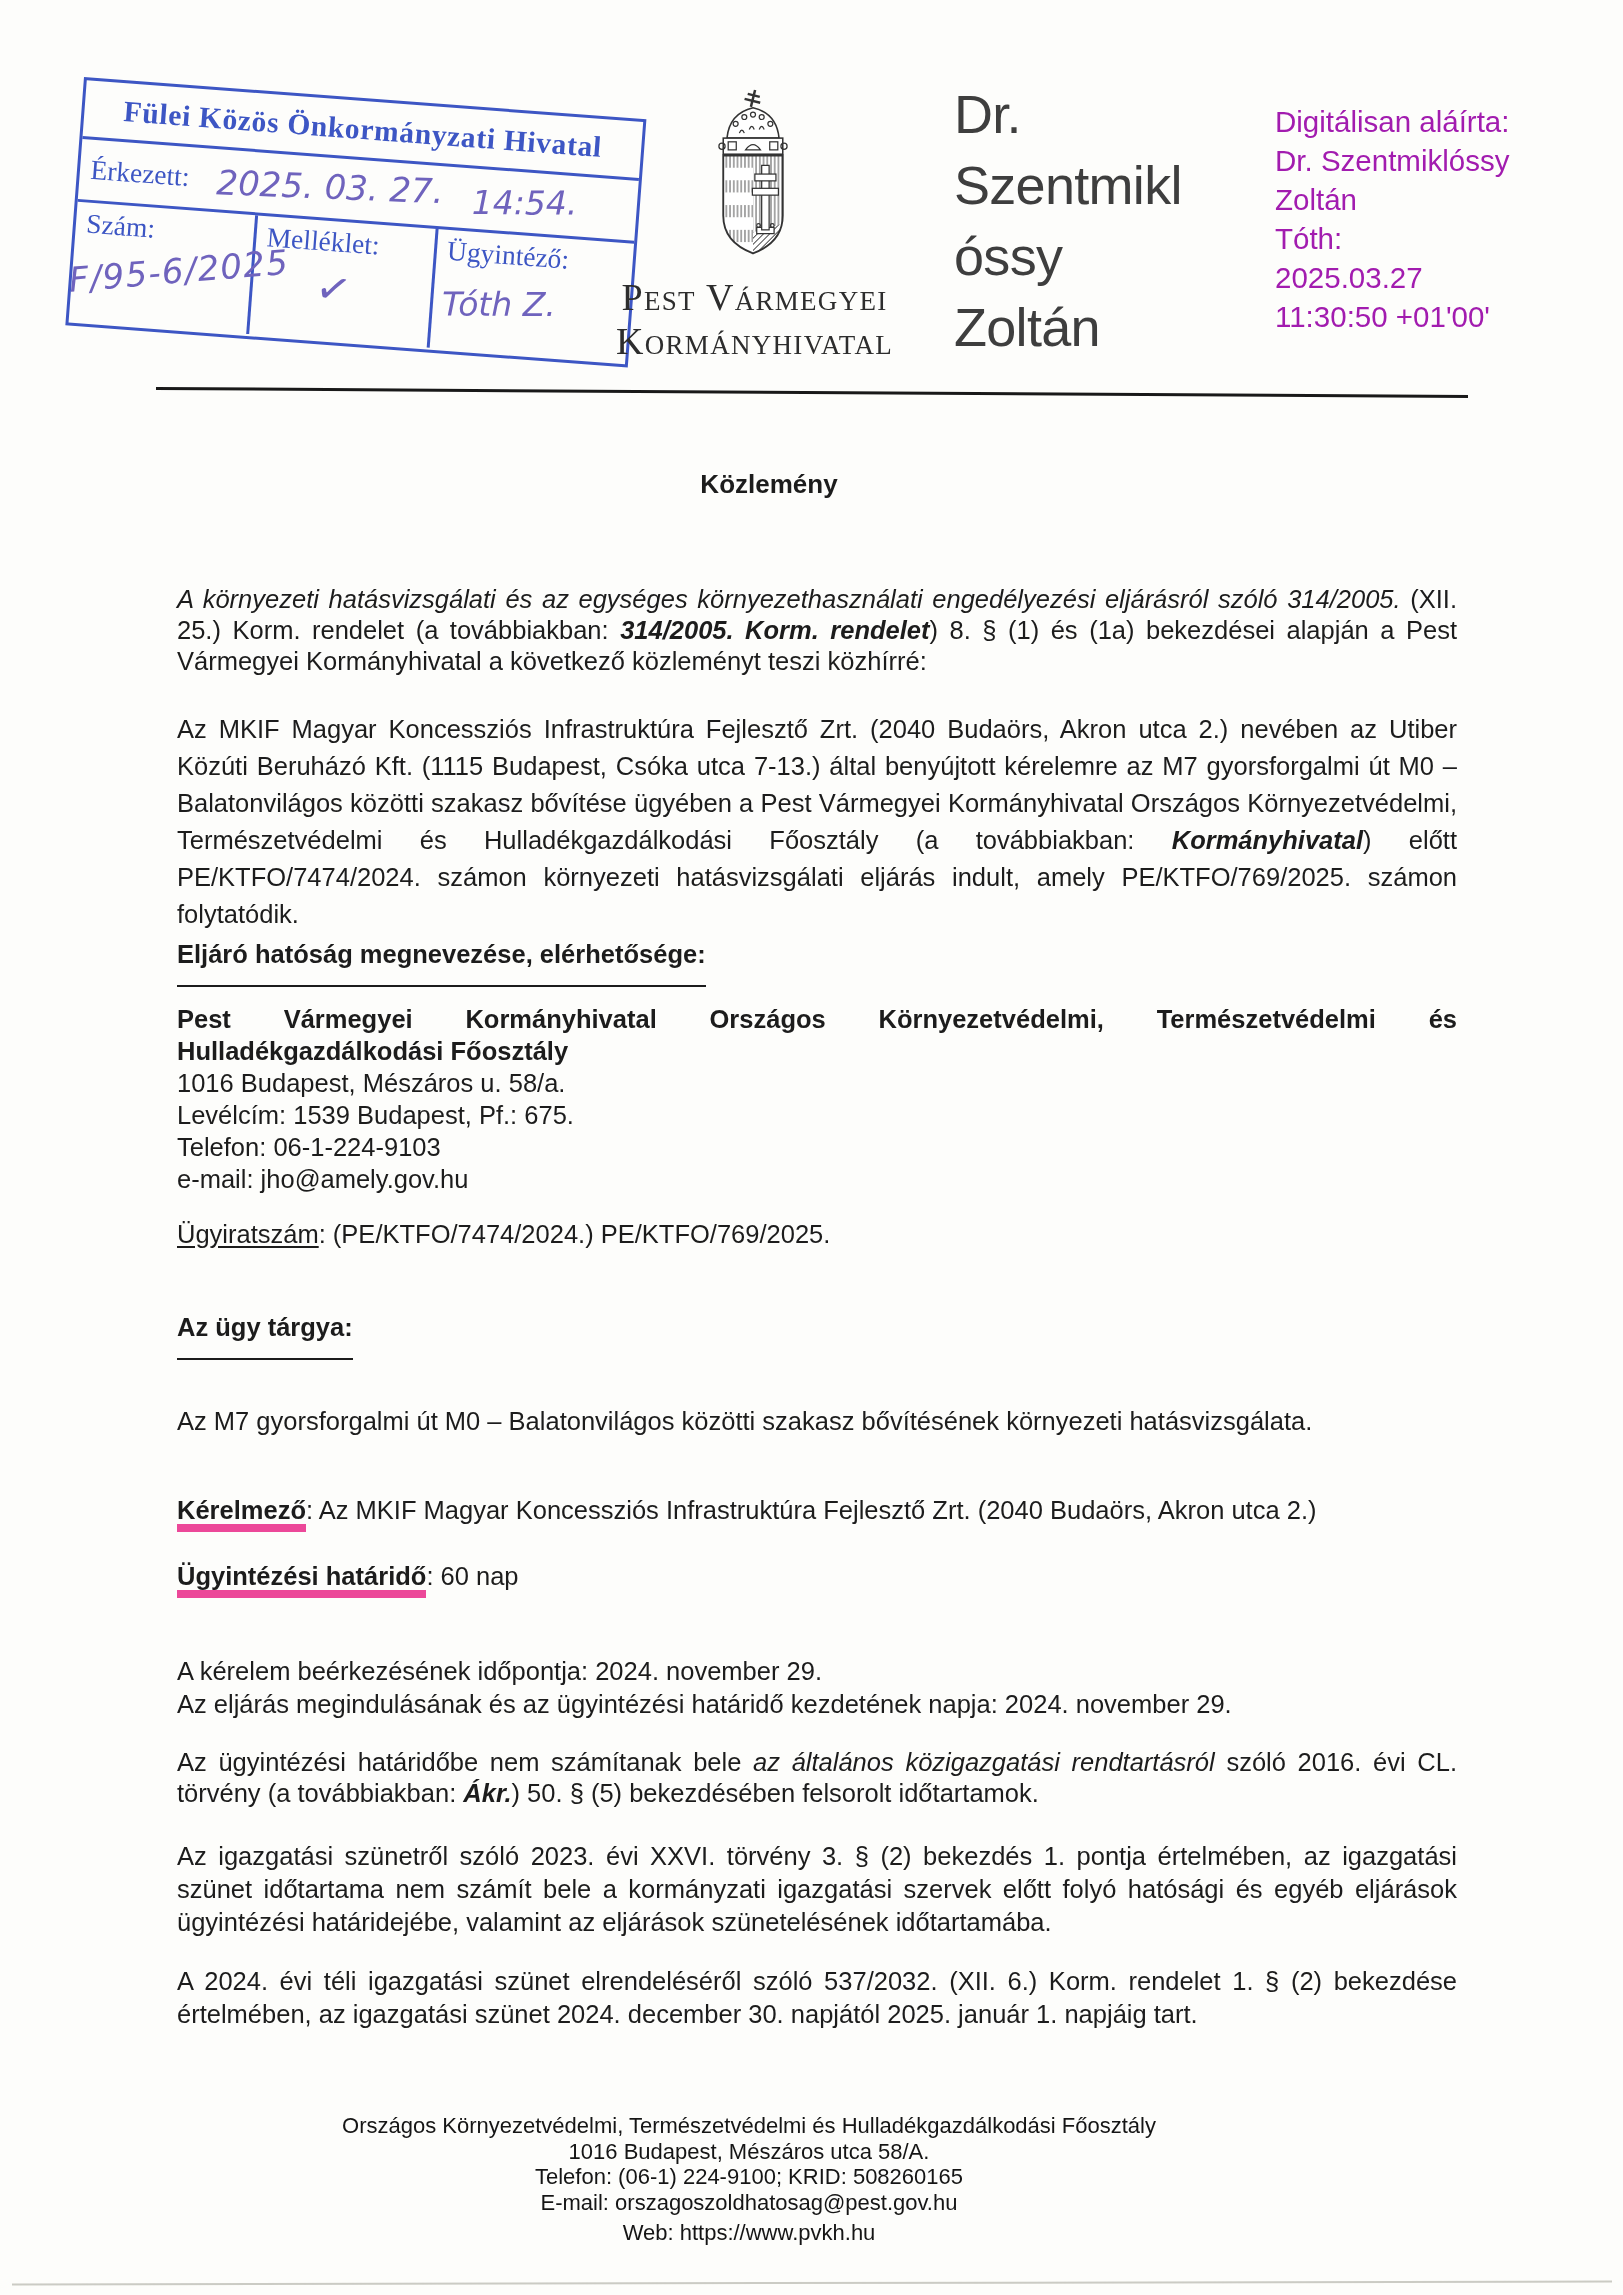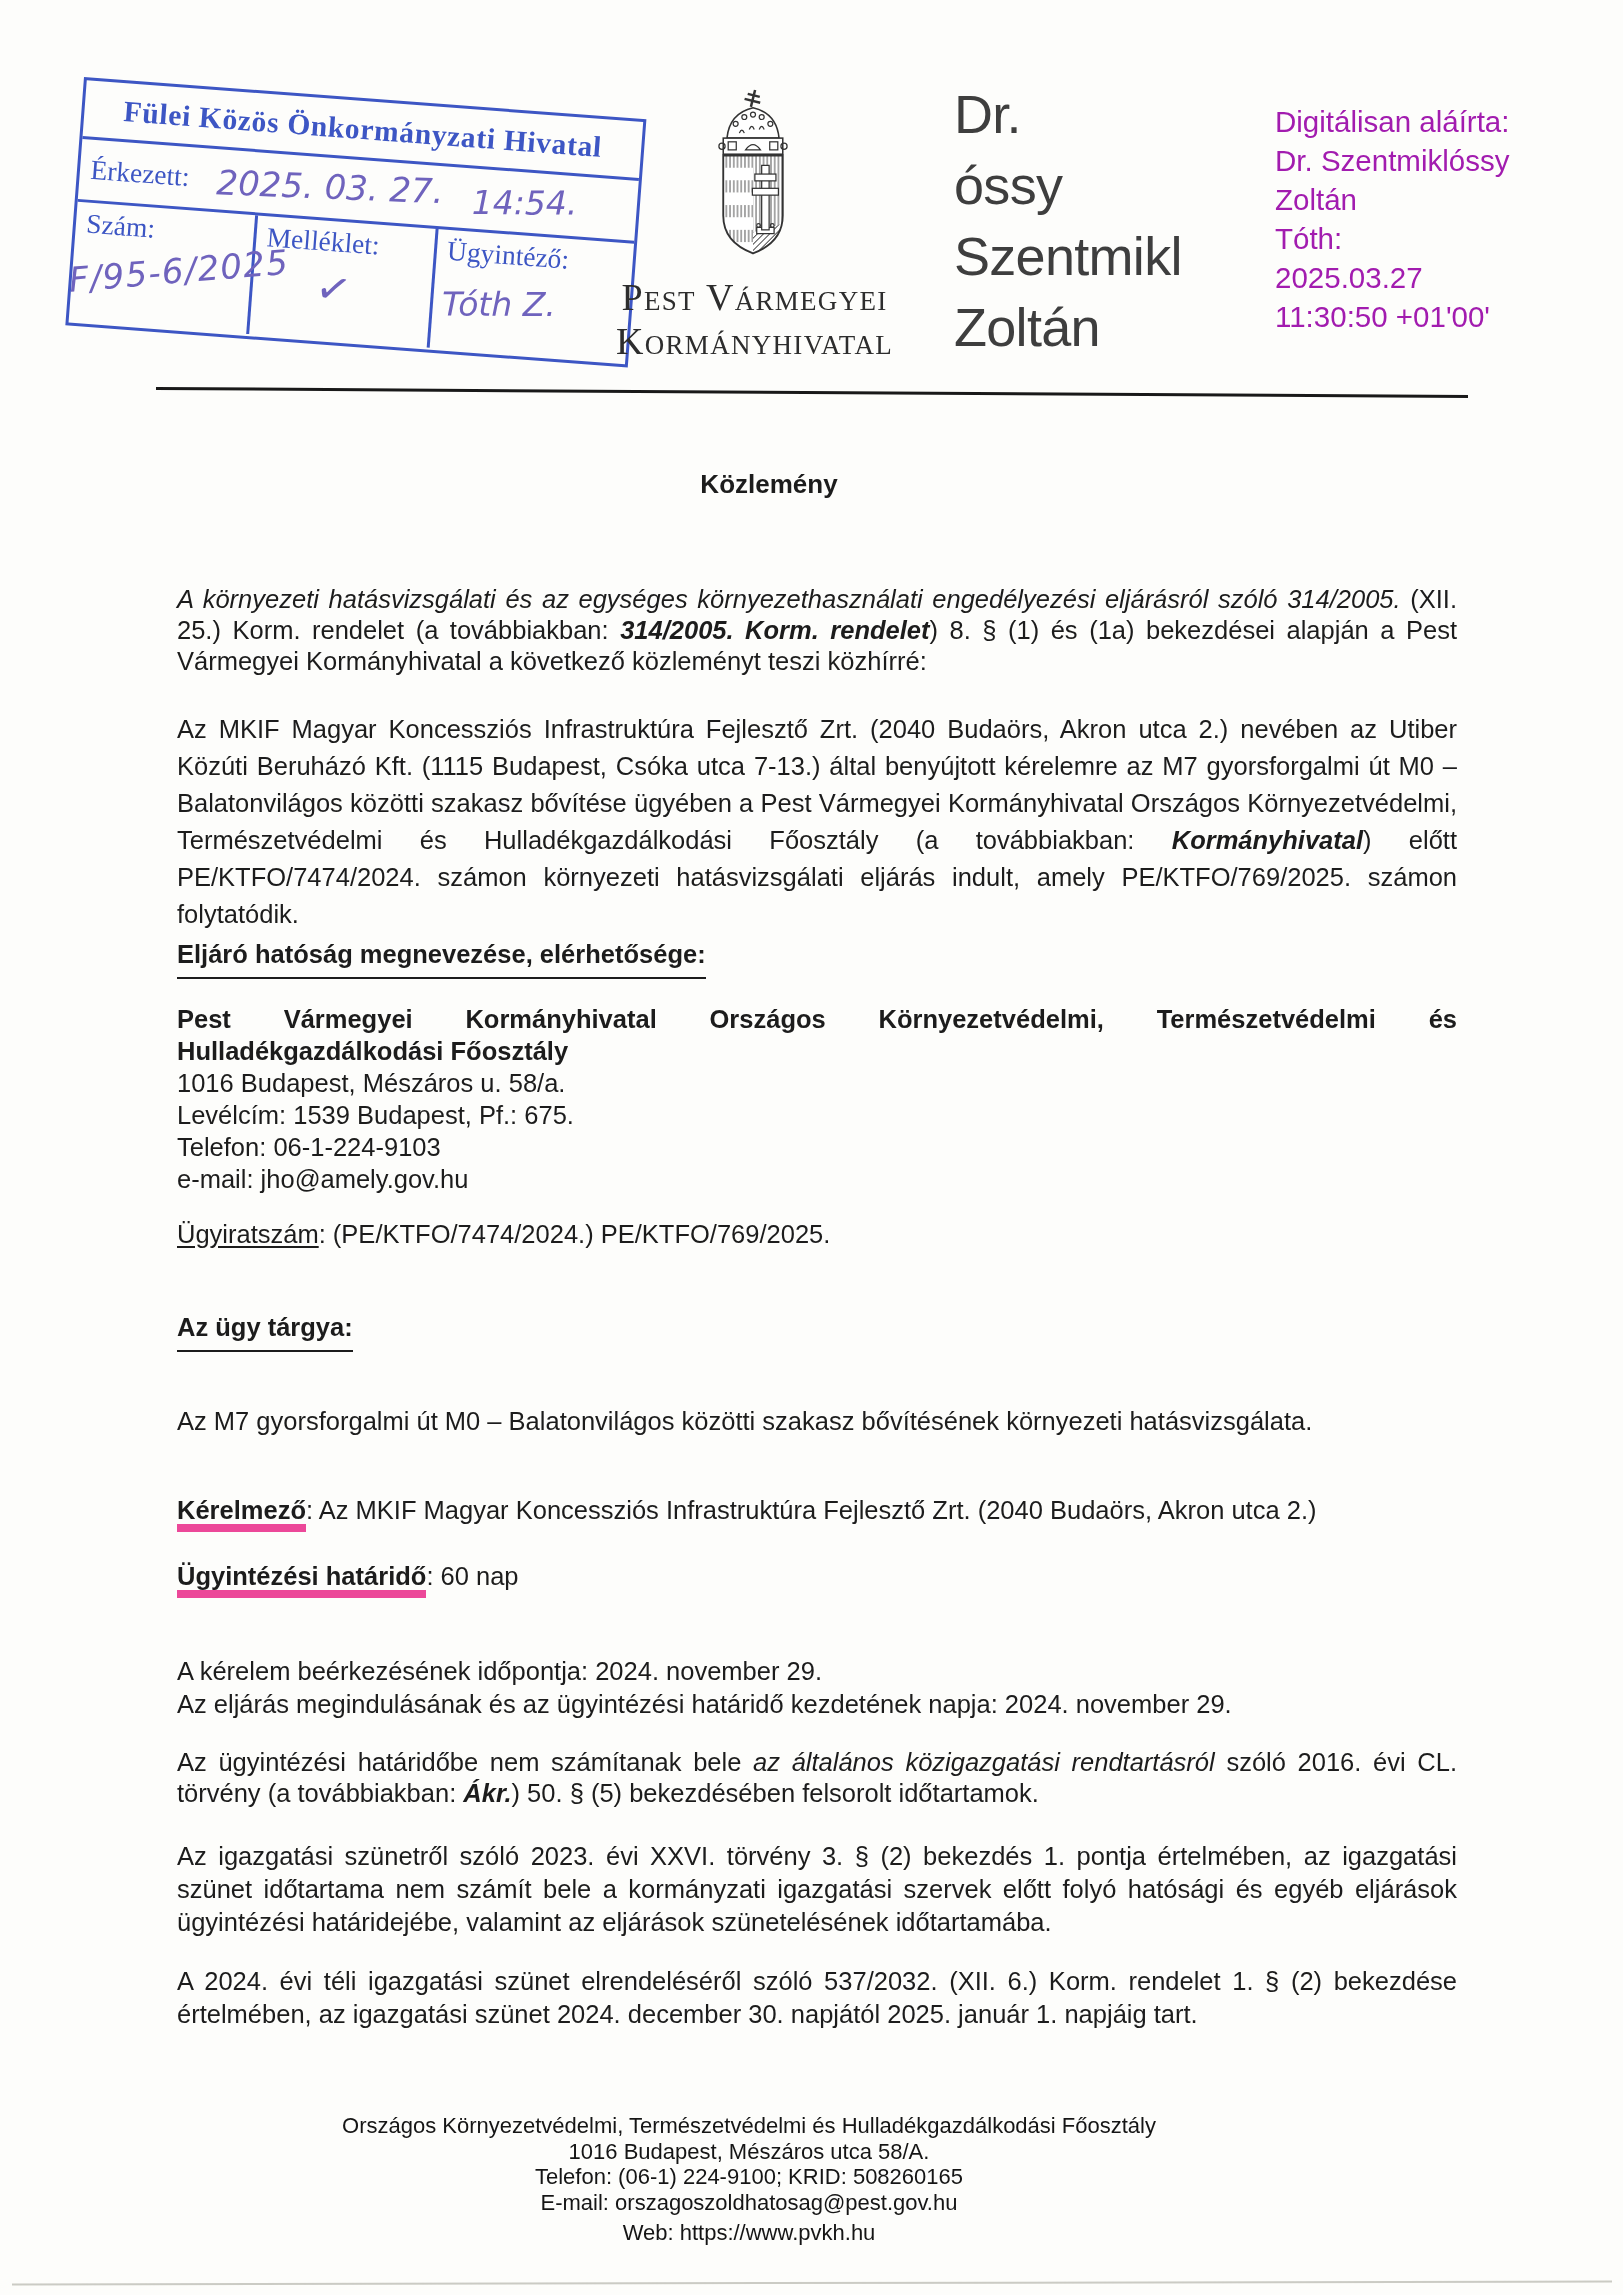--- a/index.html
+++ b/index.html
@@ -56,21 +56,21 @@
   .divider{position:absolute;left:156px;top:391px;width:1312px;height:2.6px;background:#191919;transform:rotate(.35deg);}
 
   
   .doc-title{position:absolute;left:131px;top:469px;width:1276px;text-align:center;font-weight:bold;font-size:26px;}
   .para,.sect{position:absolute;left:177px;width:1280px;font-size:25.5px;}
   .para{text-align:justify;line-height:34px;}
   #p-intro{top:558px;line-height:31px;}
   #p-case{top:685px;line-height:37px;}
   #h-authority{top:940px;}
   .sect-h{font-weight:bold;}
-  .h-underline{display:inline-block;border-bottom:2.6px solid #1c1c1c;padding-bottom:8px;}
+  .h-underline{display:inline-block;border-bottom:2.6px solid #1c1c1c;padding-bottom:16px;}
   .hu{border-bottom:8px solid #ec4899;}
   #contact{top:1003px;line-height:32px;}
   #contact .org1{font-weight:bold;text-align:justify;text-align-last:justify;}
   #contact .org2{font-weight:bold;}
   #case-number{top:1220px;}
   #case-number u{text-underline-offset:3.3px;}
   #h-subject{top:1313px;}
   #p-subject{top:1378px;}
   #p-applicant{top:1467px;}
   #h-deadline{top:1562px;font-weight:normal;}
@@ -175,22 +175,22 @@
     <path d="M52,108 H148 V205 Q148,248 100,266 Q52,248 52,205 Z" fill="none" stroke="#333" stroke-width="3"></path>
   </svg>
 
   <div class="office-name">
     <div>Pest Vármegyei</div>
     <div>Kormányhivatal</div>
   </div>
 
   <div class="sig-name">
     <div>Dr.</div>
+    <div>Szentmikl</div>
     <div>óssy</div>
-    <div>Szentmikl</div>
     <div>Zoltán</div>
   </div>
 
   <div class="sig-details">
     <div>Digitálisan aláírta:</div>
     <div>Dr. Szentmiklóssy</div>
     <div>Zoltán</div>
     <div>Tóth:</div>
     <div>2025.03.27</div>
     <div>11:30:50 +01'00'</div>

